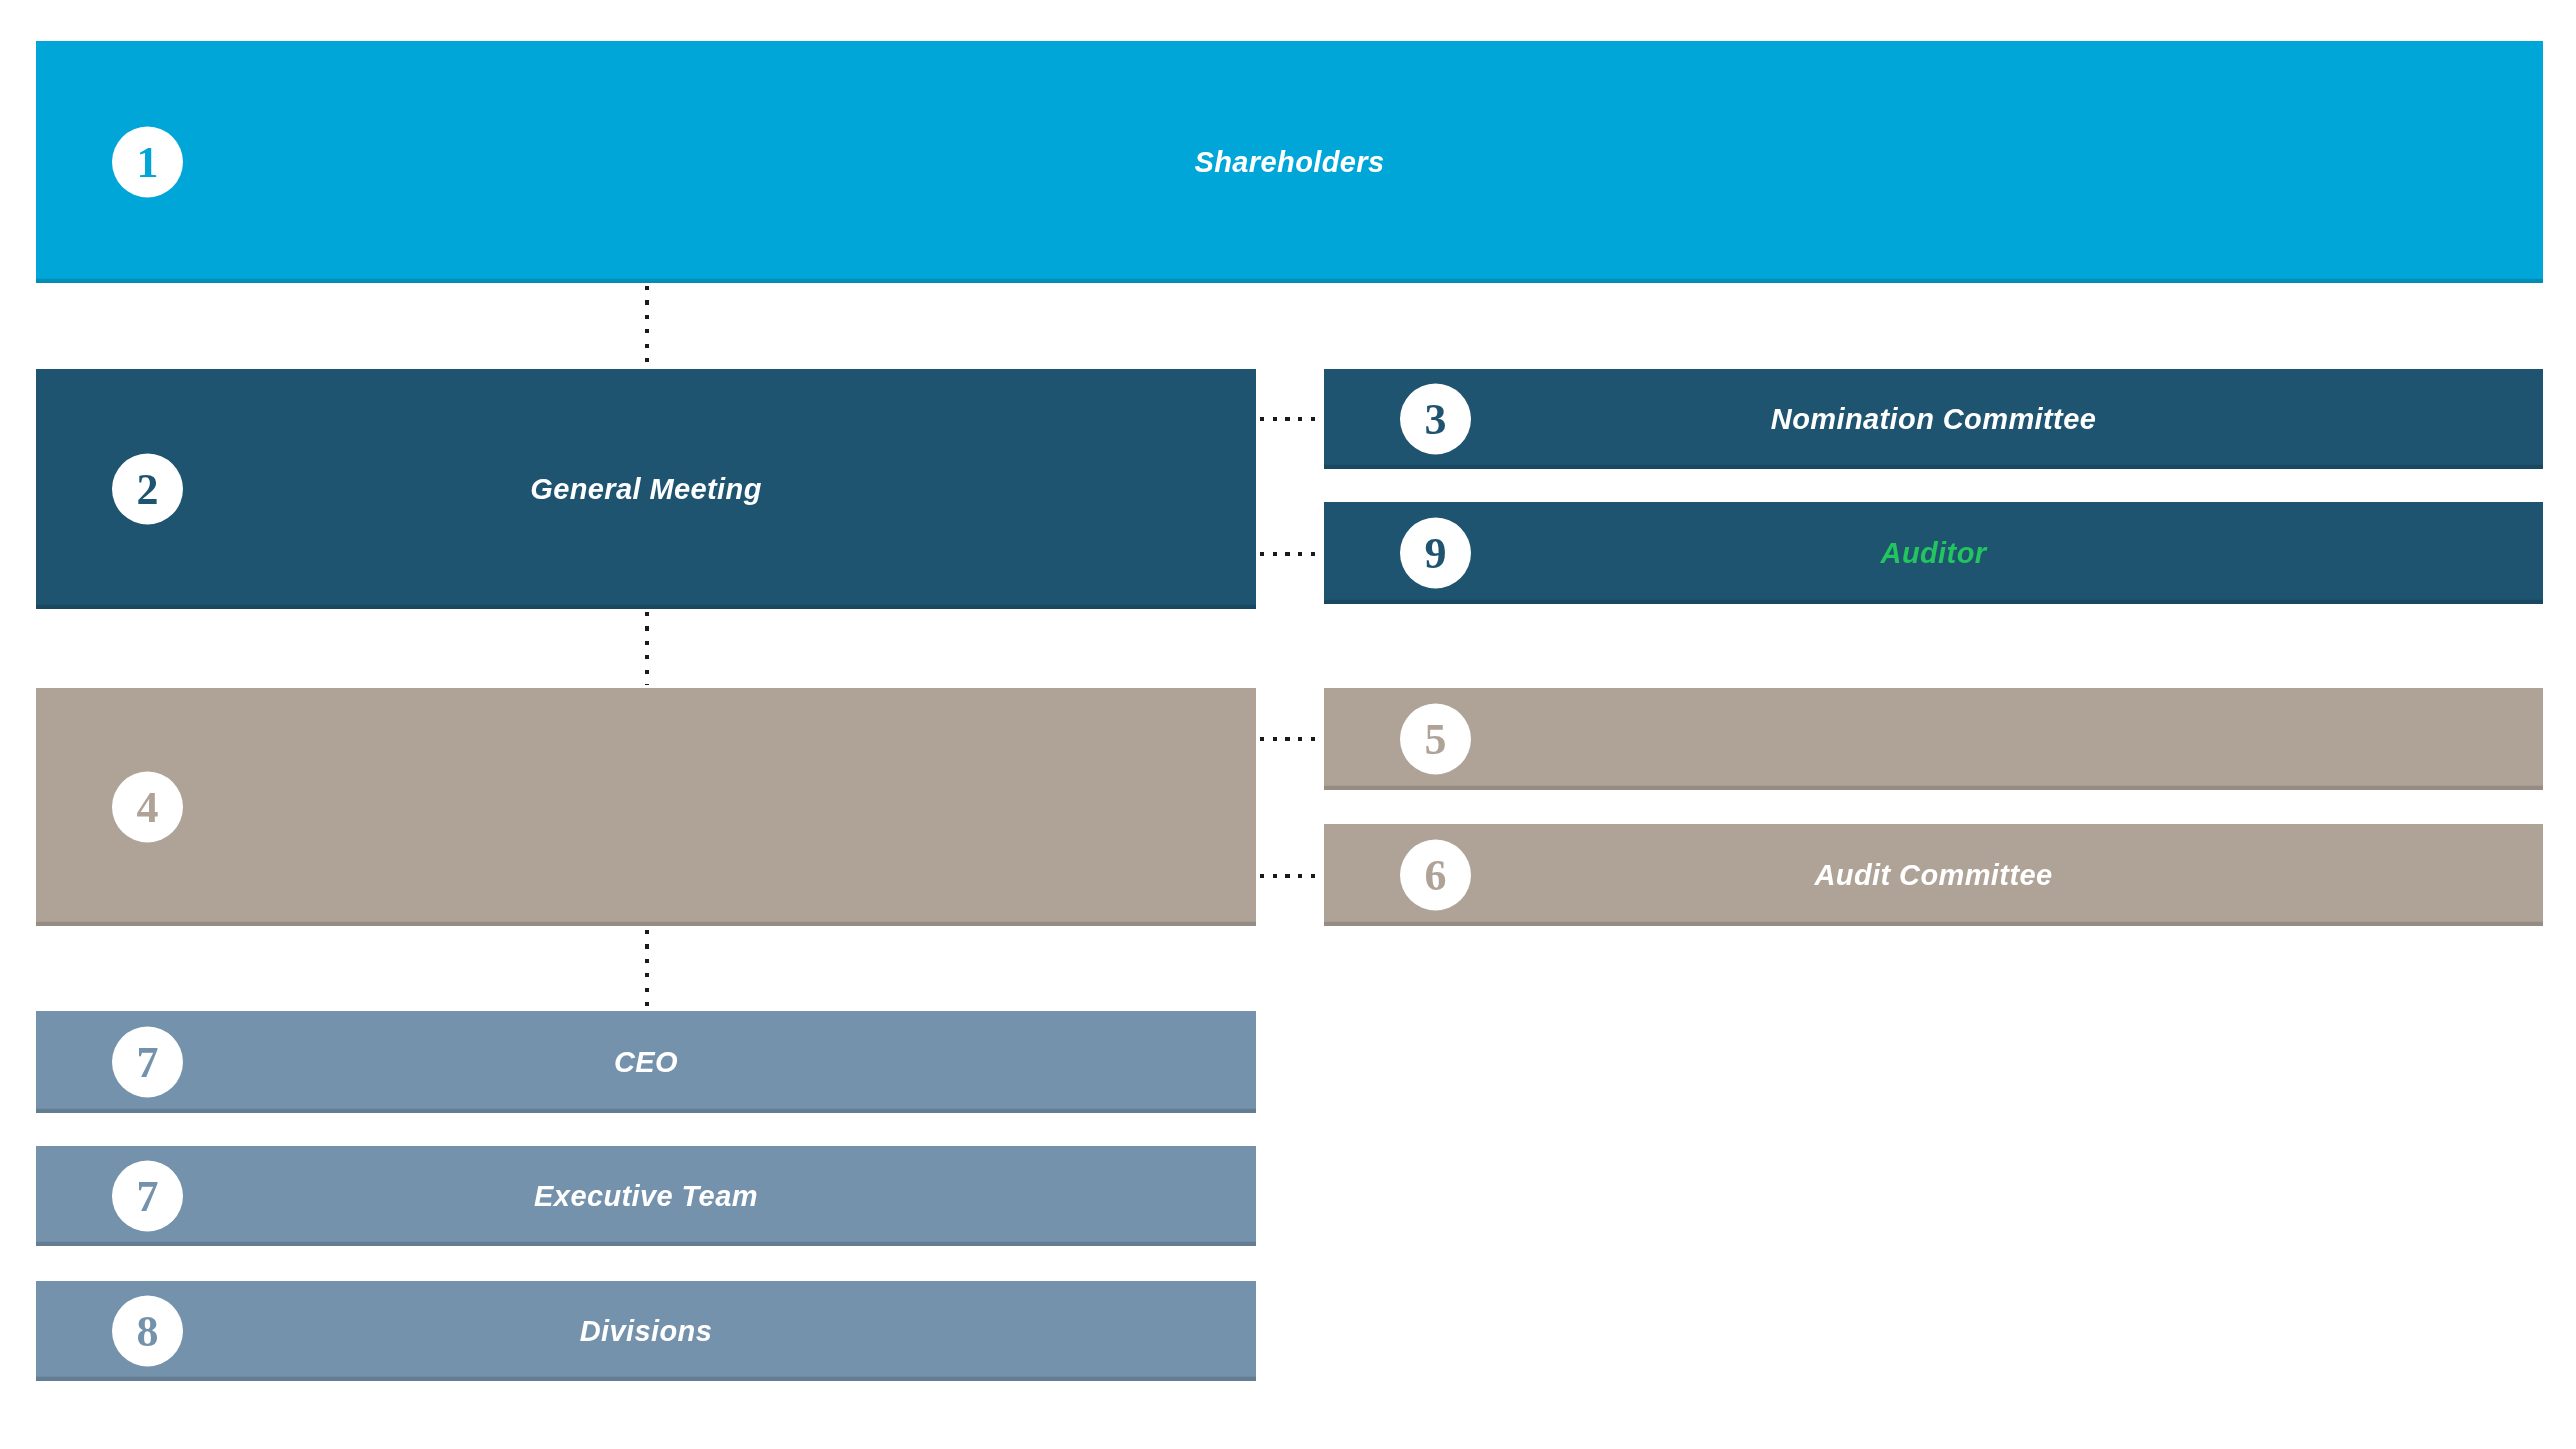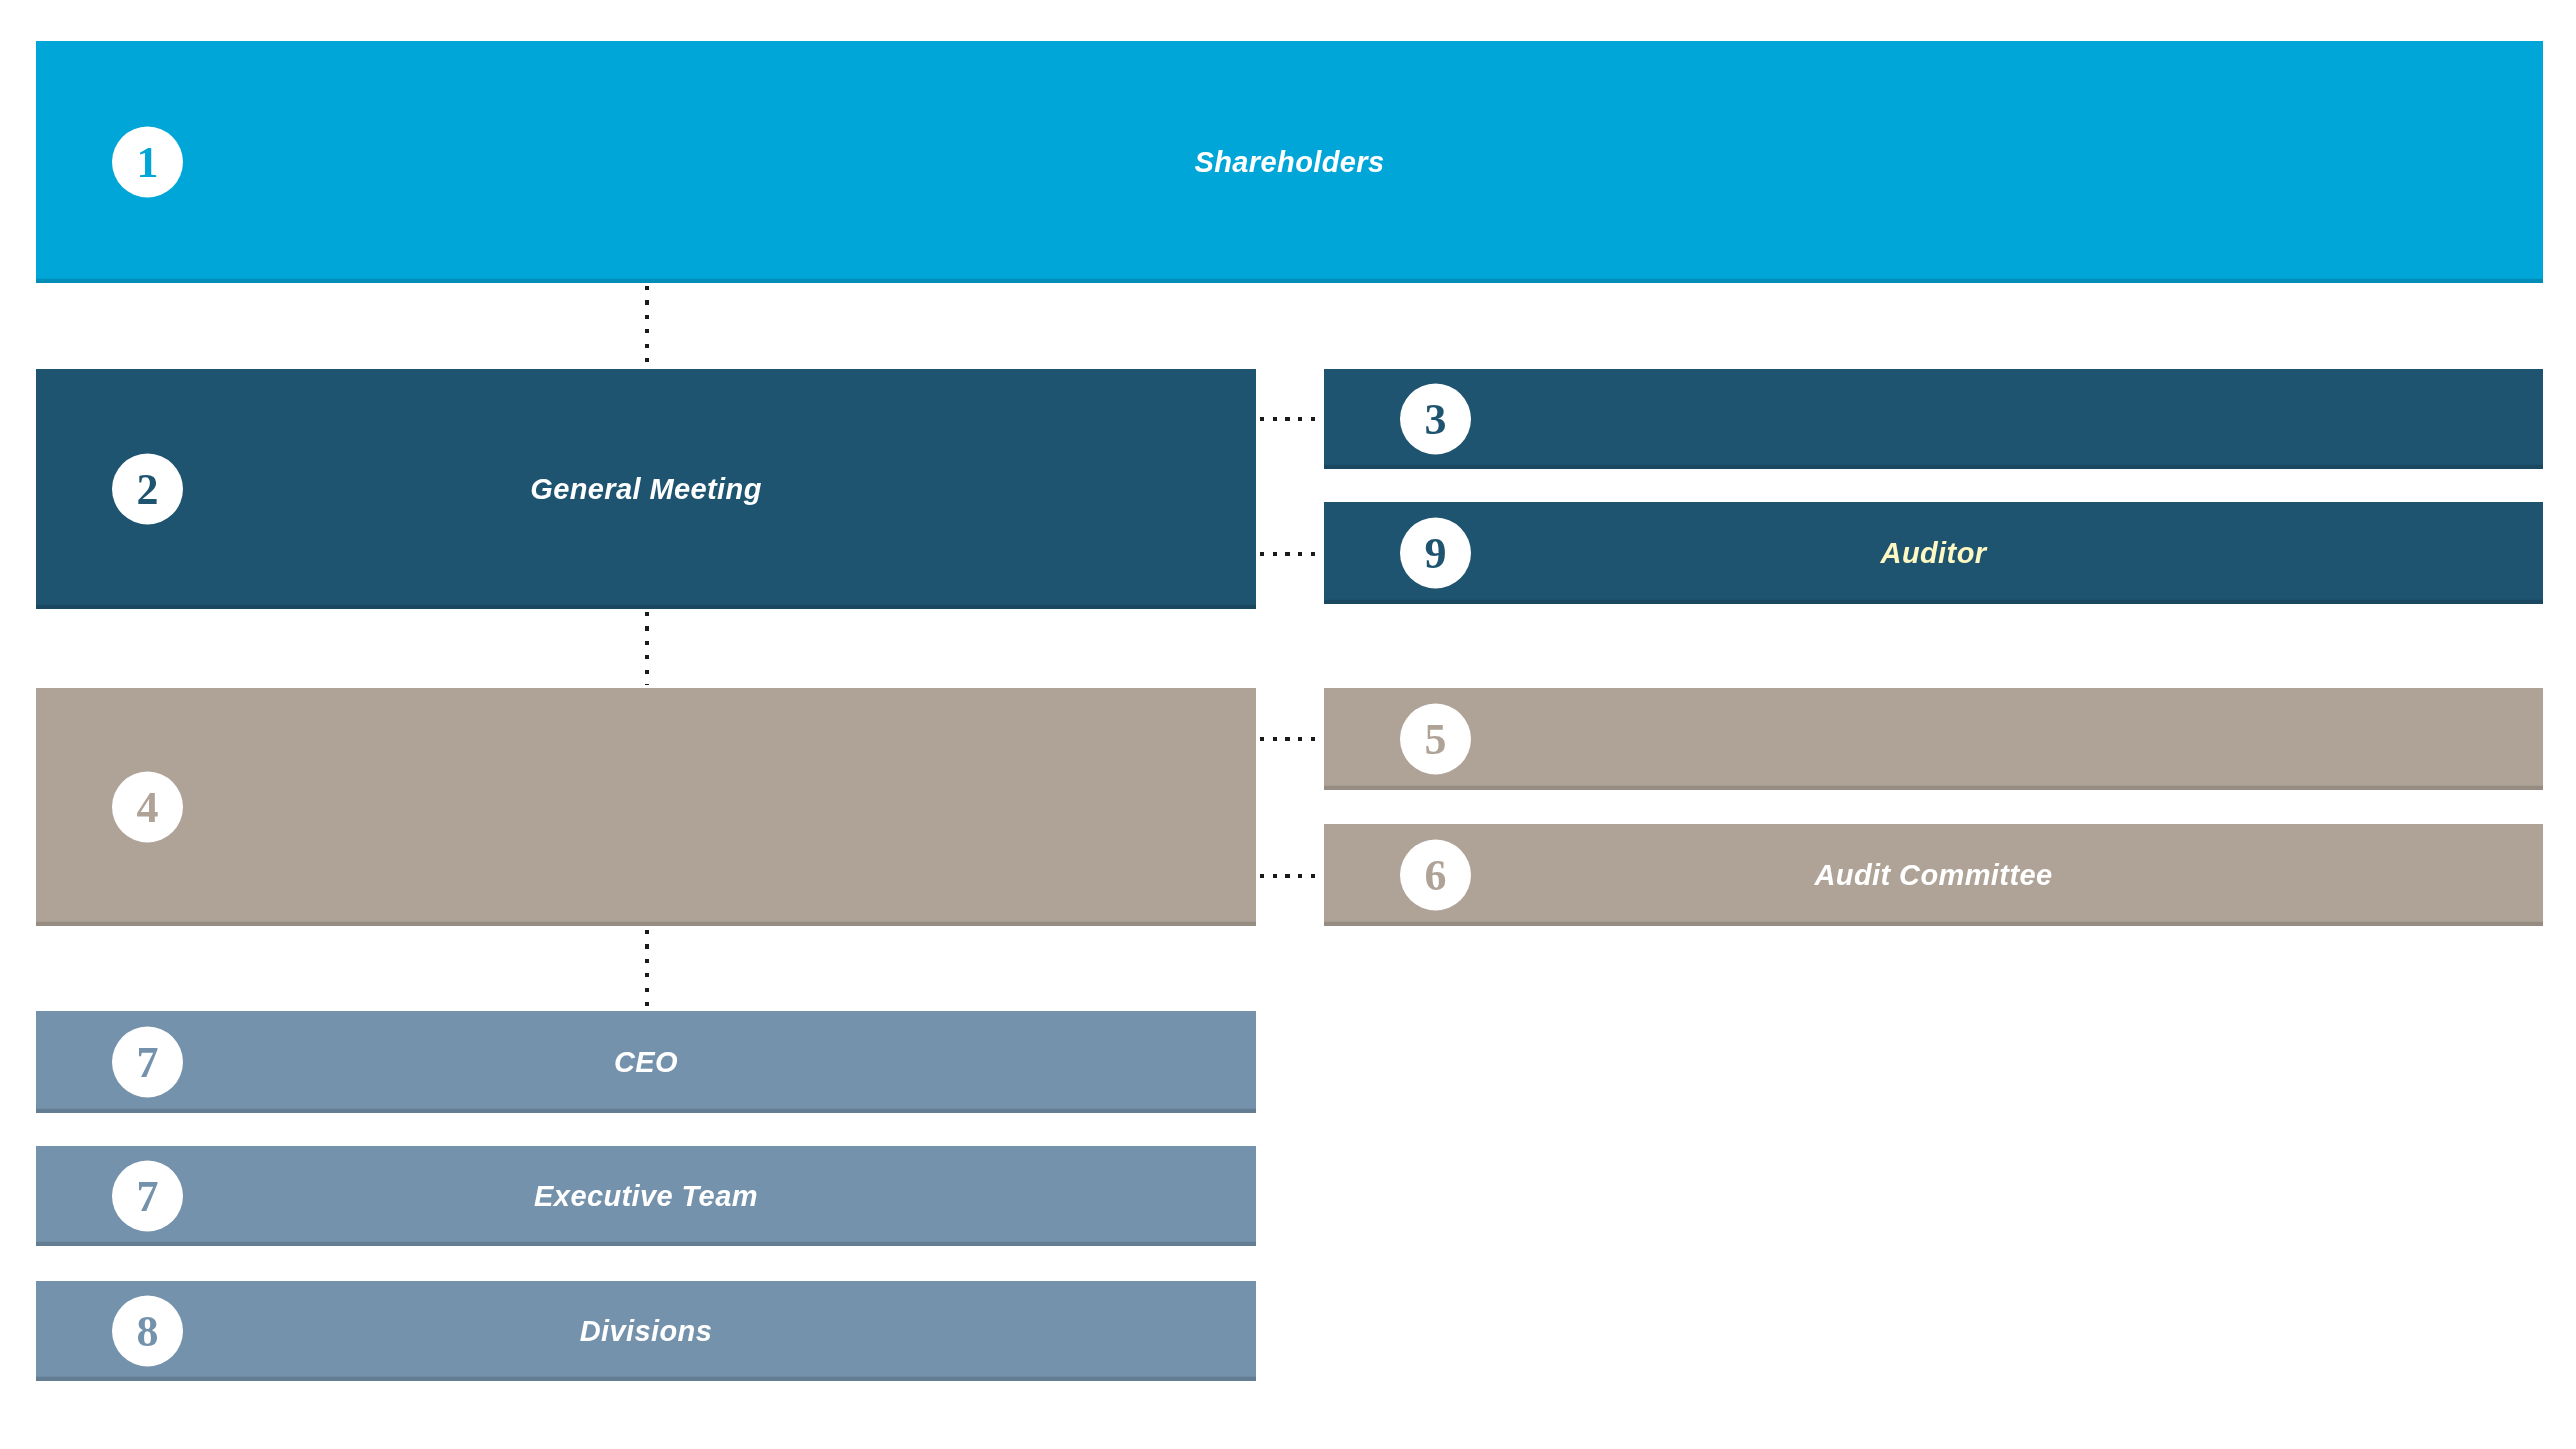--- a/index.html
+++ b/index.html
@@ -91,26 +91,27 @@
   <div class="vconn" id="vconn-1"></div>
 
   <section class="box" id="box-general-meeting" style="background-color: rgb(30, 84, 112);">
     <span class="badge" style="color: rgb(30, 84, 112); background-color: rgb(255, 255, 255);">2</span>
     <span class="label" style="color: rgb(255, 255, 255);">General Meeting</span>
   </section>
 
   <div class="hconn" id="hconn-1"></div>
   <section class="box" id="box-nomination-committee" style="background-color: rgb(30, 84, 112);">
     <span class="badge" style="color: rgb(30, 84, 112); background-color: rgb(255, 255, 255);">3</span>
+    <span class="label" style="color: rgb(255, 255, 255);">Nomination Committee</span>
   </section>
 
   <div class="hconn" id="hconn-2"></div>
   <section class="box" id="box-auditor" style="background-color: rgb(30, 84, 112);">
     <span class="badge" style="color: rgb(30, 84, 112); background-color: rgb(255, 255, 255);">9</span>
-    <span class="label" style="color: #fef9c3;">Auditor</span>
+    <span class="label" style="color: #22c55e;">Auditor</span>
   </section>
 
   <div class="vconn" id="vconn-2"></div>
 
   <section class="box" id="box-board-of-directors" style="background-color: rgb(175, 163, 152);">
     <span class="badge" style="color: rgb(175, 163, 152); background-color: rgb(255, 255, 255);">4</span>
   </section>
 
   <div class="hconn" id="hconn-3"></div>
   <section class="box" id="box-remuneration-committee" style="background-color: rgb(175, 163, 152);">

